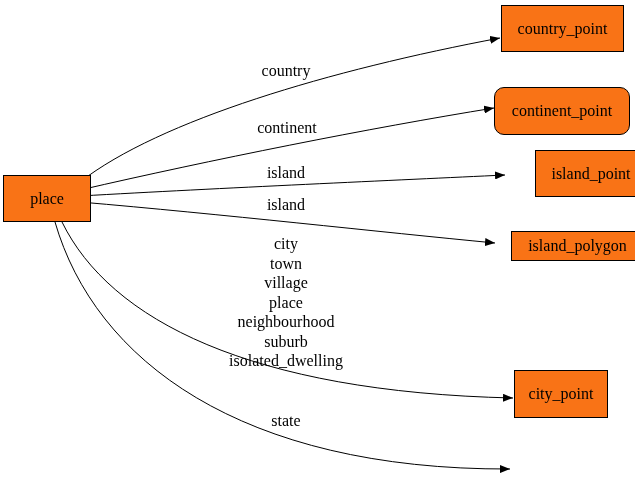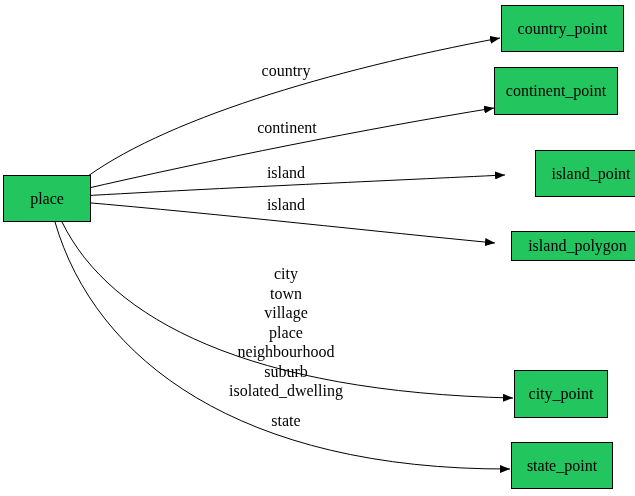--- a/index.html
+++ b/index.html
@@ -25,52 +25,52 @@
   }
   .edges-layer path.edge {
     fill: none;
     stroke: #000000;
     stroke-width: 1;
   }
   .node {
     position: absolute;
     box-sizing: border-box;
     border: 1px solid #000000;
-    background: #22c55e;
+    background: #f97316;
     display: flex;
     align-items: center;
     justify-content: center;
     font-size: 16px;
     white-space: nowrap;
   }
   .edge-label {
     position: absolute;
     transform: translateX(-50%);
     font-size: 16px;
     line-height: 16px;
     white-space: nowrap;
     text-align: center;
   }
   .edge-label.multi {
     line-height: 19.5px;
   }
   
   .n-place          { left: 3px;   top: 175px; width: 88px;  height: 47px; }
   .n-country-point  { left: 501px; top: 5px;   width: 123px; height: 47px; }
-  .n-continent-point{ left: 494px; top: 67px;  width: 124px; height: 48px; }
+  .n-continent-point{ left: 494px; top: 87px;  width: 136px; height: 48px; border-radius: 10px; }
   .n-island-point   { left: 506px; top: 150px; width: 112px; height: 47px; margin-left: 29px; }
   .n-island-polygon { left: 496px; top: 231px; width: 133px; height: 30px; margin-left: 15px; }
   .n-city-point     { left: 514px; top: 370px; width: 94px;  height: 48px; }
   .n-state-point    { left: 511px; top: 442px; width: 102px; height: 47px; }
   
   .l-country   { left: 286px; top: 63px; }
   .l-continent { left: 287px; top: 120px; }
   .l-island-1  { left: 286px; top: 165px; }
   .l-island-2  { left: 286px; top: 197px; }
-  .l-places    { left: 286px; top: 234px; margin-top: 30px; }
+  .l-places    { left: 286px; top: 234px; }
   .l-state     { left: 286px; top: 413px; }
 </style>
 </head>
 <body>
 
 <div class="canvas">
 
   <svg class="edges-layer" width="635" height="496" viewBox="0 0 635 496" xmlns="http://www.w3.org/2000/svg">
     <defs>
       <marker id="arrow" viewBox="0 0 10 8" refX="10" refY="4" markerWidth="10" markerHeight="8" markerUnits="userSpaceOnUse" orient="auto">
@@ -96,23 +96,20 @@
   </div>
   <div class="node n-island-point">
     <span>island_point</span>
   </div>
   <div class="node n-island-polygon">
     <span>island_polygon</span>
   </div>
   <div class="node n-city-point">
     <span>city_point</span>
   </div>
-  <div class="node n-state-point">
-    <span>state_point</span>
-  </div>
 
   <div class="edge-label l-country">country</div>
   <div class="edge-label l-continent">continent</div>
   <div class="edge-label l-island-1">island</div>
   <div class="edge-label l-island-2">island</div>
 
   <div class="edge-label multi l-places">
     <div>city</div>
     <div>town</div>
     <div>village</div>

